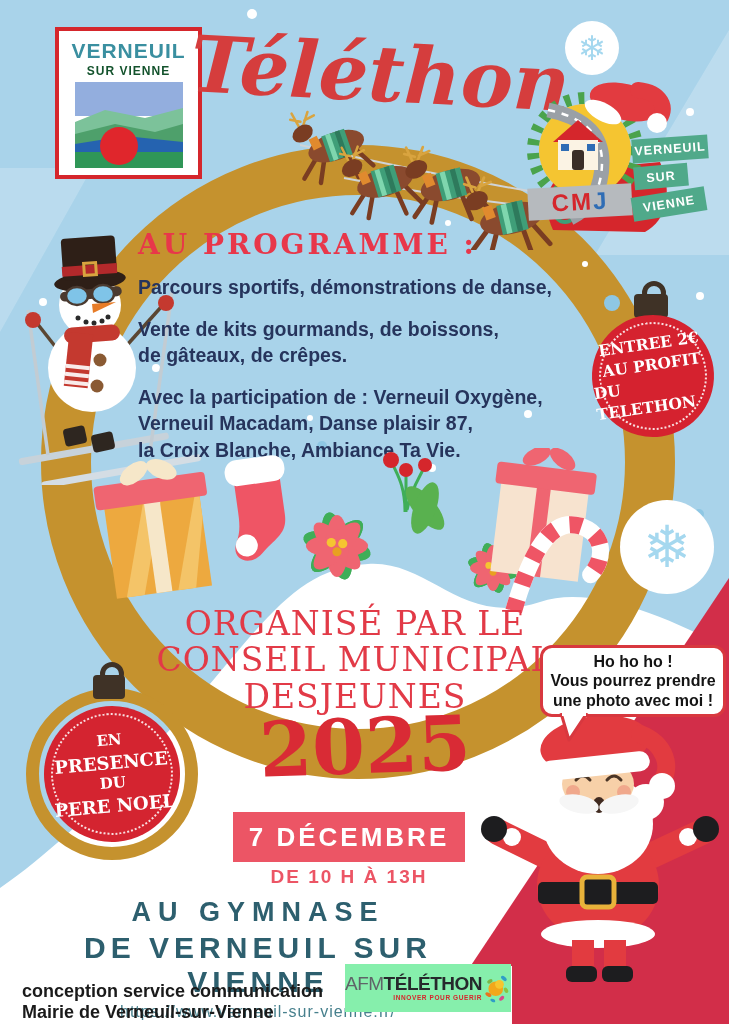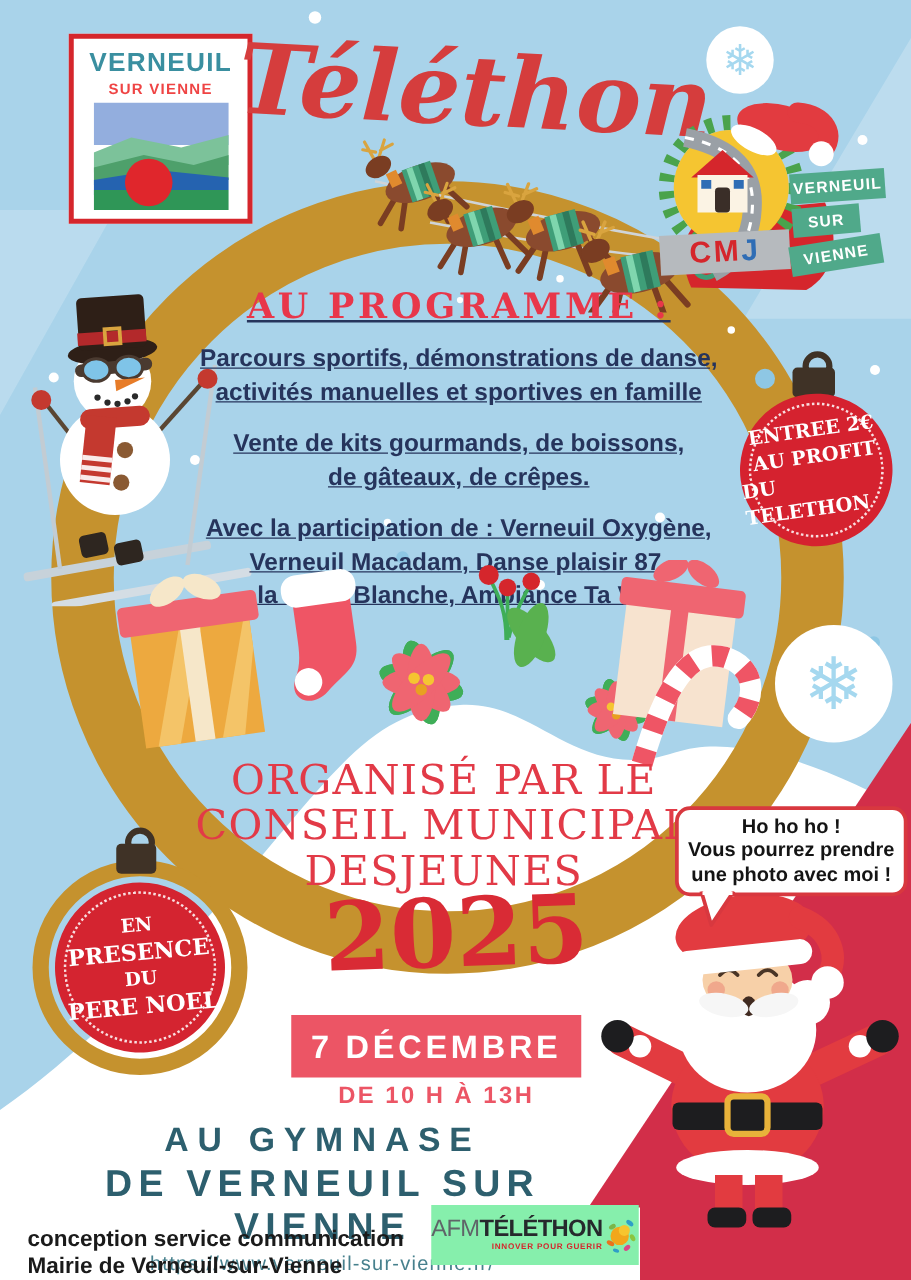--- a/index.html
+++ b/index.html
@@ -4,32 +4,32 @@
 <style>
   html,body{margin:0;padding:0;background:#666;}
   #poster{position:relative;width:729px;height:1024px;overflow:hidden;
           background:#a9d3ea;font-family:"Liberation Sans",sans-serif;}
   .abs{position:absolute;}
 
   
   .town-logo{left:55px;top:27px;width:147px;height:152px;background:#fff;
              border:4px solid #d5262c;box-sizing:border-box;text-align:center;}
   .town-logo .t1{color:#3a8fa0;font-weight:bold;font-size:21px;letter-spacing:1px;margin-top:8px;}
-  .town-logo .t2{color:#ef4444;font-weight:bold;font-size:12px;letter-spacing:1px;margin-top:1px;}
+  .town-logo .t2{color:#14532d;font-weight:bold;font-size:12px;letter-spacing:1px;margin-top:1px;}
 
   
   .main-title{left:185px;top:14px;width:390px;height:130px;color:#d53d3d;
               font-family:"DejaVu Serif",serif;font-style:italic;font-weight:bold;
               font-size:78px;line-height:120px;text-align:center;transform:rotate(3deg);}
 
   
   .flake{border-radius:50%;background:#fff;display:flex;align-items:center;justify-content:center;color:#a5d8ef;}
 
   
-  .prog{left:138px;top:228px;width:458px;text-align:center;color:#26345c;text-decoration:underline;}
+  .prog{left:138px;top:228px;width:458px;color:#26345c;}
   .prog .head{color:#e8374a;font-size:28px;font-weight:800;letter-spacing:3px;
               font-family:"DejaVu Serif",serif;margin-bottom:13px;}
   .prog .para{font-size:19.5px;font-weight:600;line-height:1.36;}
   .prog .para.gap{margin-top:15px;}
   .prog .line{display:block;}
   .b{font-weight:800;}
 
   
   .ball{border-radius:50%;display:flex;flex-direction:column;align-items:center;justify-content:center;
         color:#fff;font-family:"DejaVu Serif",serif;font-weight:bold;background:#d5222f;}
@@ -246,21 +246,20 @@
     <circle cx="97" cy="161" r="6.5" fill="#8a5a33"></circle>
 
     <rect x="64" y="202" width="22" height="18" rx="4" fill="#2e2620" transform="rotate(-12 75 211)"></rect>
     <rect x="92" y="208" width="22" height="18" rx="4" fill="#2e2620" transform="rotate(-12 103 217)"></rect>
   </svg>
 
   <div class="abs prog">
     <div class="head">AU PROGRAMME :</div>
     <div class="para">
       <span class="line">Parcours sportifs, démonstrations de danse,</span>
-      <span class="line">activités manuelles et sportives en famille</span>
     </div>
     <div class="para gap">
       <span class="line">Vente de kits gourmands, de boissons,</span>
       <span class="line">de gâteaux, de crêpes.</span>
     </div>
     <div class="para gap">
       <span class="line"><span class="b">Avec la participation de</span><span> : Verneuil Oxygène,</span></span>
       <span class="line">Verneuil Macadam, Danse plaisir 87,</span>
       <span class="line">la Croix Blanche, Ambiance Ta Vie.</span>
     </div>

